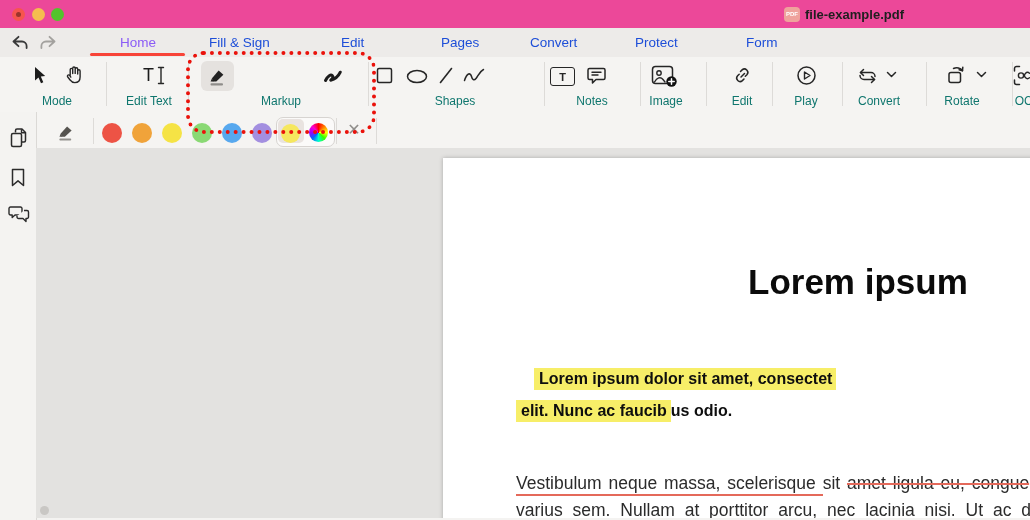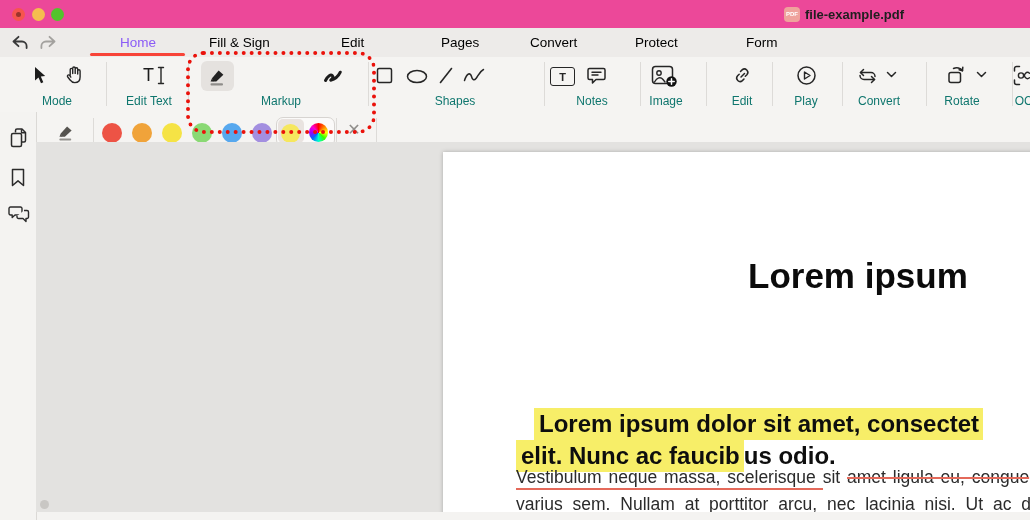--- a/index.html
+++ b/index.html
@@ -13,21 +13,21 @@
   #titlebar{left:0;top:0;width:1030px;height:28px;background:#ec4899;}
   .light{width:13px;height:13px;border-radius:50%;top:8px;}
   .light .dot{position:absolute;left:4px;top:4px;width:5px;height:5px;border-radius:50%;}
   #title-wrap{top:6px;left:784px;height:16px;display:flex;align-items:center;gap:5px;}
   #pdf-badge{width:16px;height:15px;border-radius:4px;background:#efa29c;color:#fff;
              font-size:6px;font-weight:bold;display:flex;align-items:center;justify-content:center;}
   #win-title{font-size:13px;font-weight:bold;color:#1f1f1f;}
 
   
   #tabrow{left:0;top:28px;width:1030px;height:29px;background:#edebe9;border-bottom:1px solid #dedcda;}
-  .tab{top:7px;font-size:13.5px;color:#000000;white-space:nowrap;}
+  .tab{top:7px;font-size:13.5px;color:#1d4ed8;white-space:nowrap;}
   #home-underline{top:25px;height:3px;border-radius:2px;}
 
   
   #toolbar{left:0;top:57px;width:1030px;height:55px;background:#f5f4f2;border-bottom:1px solid #dbd9d6;}
   .tsep{top:5px;width:1px;height:44px;background:#dddbd8;}
   .glabel{top:37px;font-size:12px;color:#0f766e;transform:translateX(-50%);white-space:nowrap;}
   .badge{width:7px;height:7px;border-radius:50%;top:3px;}
   svg{display:block;}
   .letter-icon{font-size:17px;color:#1c1c1c;line-height:1;}
   #hl-selected-bg{left:201px;top:4px;width:33px;height:30px;border-radius:6px;background:#e5e2df;}
@@ -40,25 +40,25 @@
   #sel-bg{left:242px;top:7px;width:26px;height:24px;border-radius:5px;background:#e9e3e0;}
   #color-wheel{left:273px;top:11px;width:19px;height:19px;border-radius:50%;
      background:conic-gradient(#f00,#ff8000,#ff0,#3f0,#0fc,#06f,#90f,#f0c,#f00);}
   #close-x{left:300px;top:8px;width:24px;text-align:center;font-size:16px;color:#8f8d8a;}
 
   
   #sidebar{left:0;top:112px;width:36px;height:408px;background:#f4f3f1;border-right:1px solid #dbd9d6;}
   .side-ic{left:8px;}
 
   
-  #docarea{left:36px;top:142px;width:994px;height:370px;background:#e3e2e0;overflow:hidden;}
+  #docarea{left:36px;top:148px;width:994px;height:370px;background:#e3e2e0;overflow:hidden;}
   #page{left:407px;top:10px;width:660px;height:380px;background:#fff;
         box-shadow:0 0 4px rgba(0,0,0,.25);overflow:hidden;}
   #doc-heading{left:305px;top:104px;font-size:35px;font-weight:bold;color:#0b0b0b;white-space:nowrap;}
-  .boldline{font-size:24px;font-weight:bold;color:#0e0e0e;white-space:nowrap;margin-top:46px;}
+  .boldline{font-size:16px;font-weight:bold;color:#0e0e0e;white-space:nowrap;}
   #bold-l1{left:91px;top:212px;}
   #bold-l2{left:73px;top:244px;}
   .hl{padding:2px 4px 3px 5px;}
   .bodyline{font-size:17.5px;color:#2b2b2b;white-space:nowrap;word-spacing:2px;}
   #body-l1{left:73px;top:315px;}
   #body-l2{left:73px;top:342px;word-spacing:5px;}
   .u-mark{border-bottom:2px solid;padding-bottom:1px;}
   .s-mark{text-decoration:line-through;text-decoration-thickness:2px;}
   #scroll-dot{left:4px;top:358px;width:9px;height:9px;border-radius:50%;background:#c9c7c4;}
 

